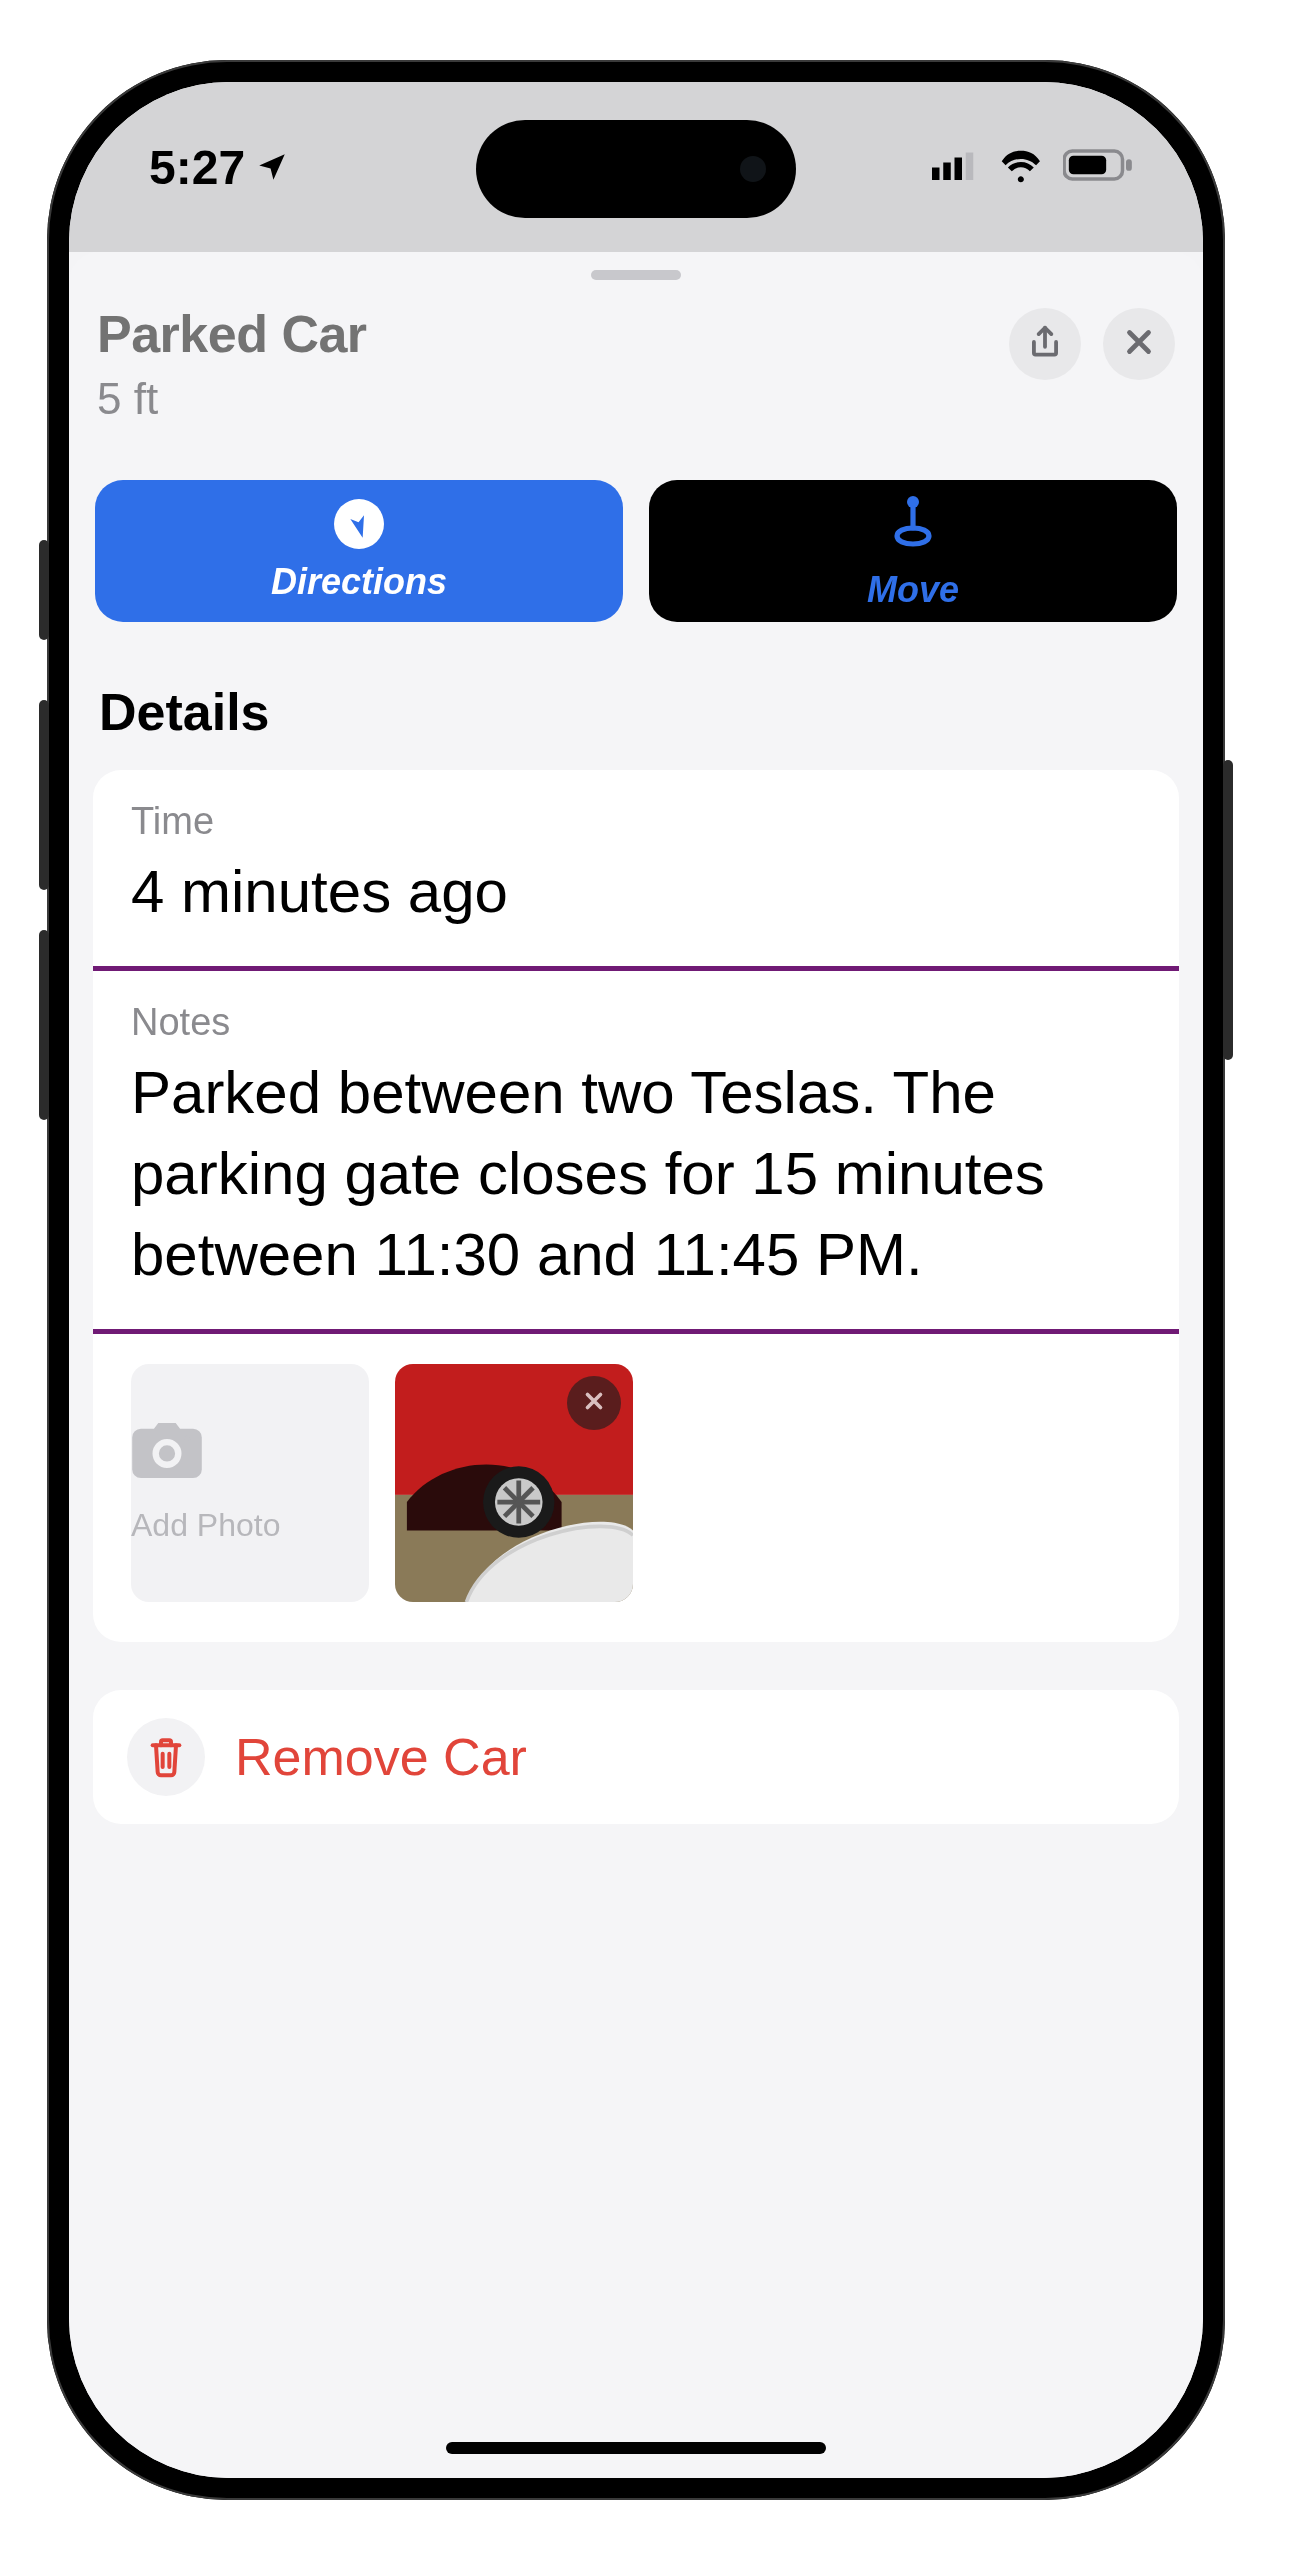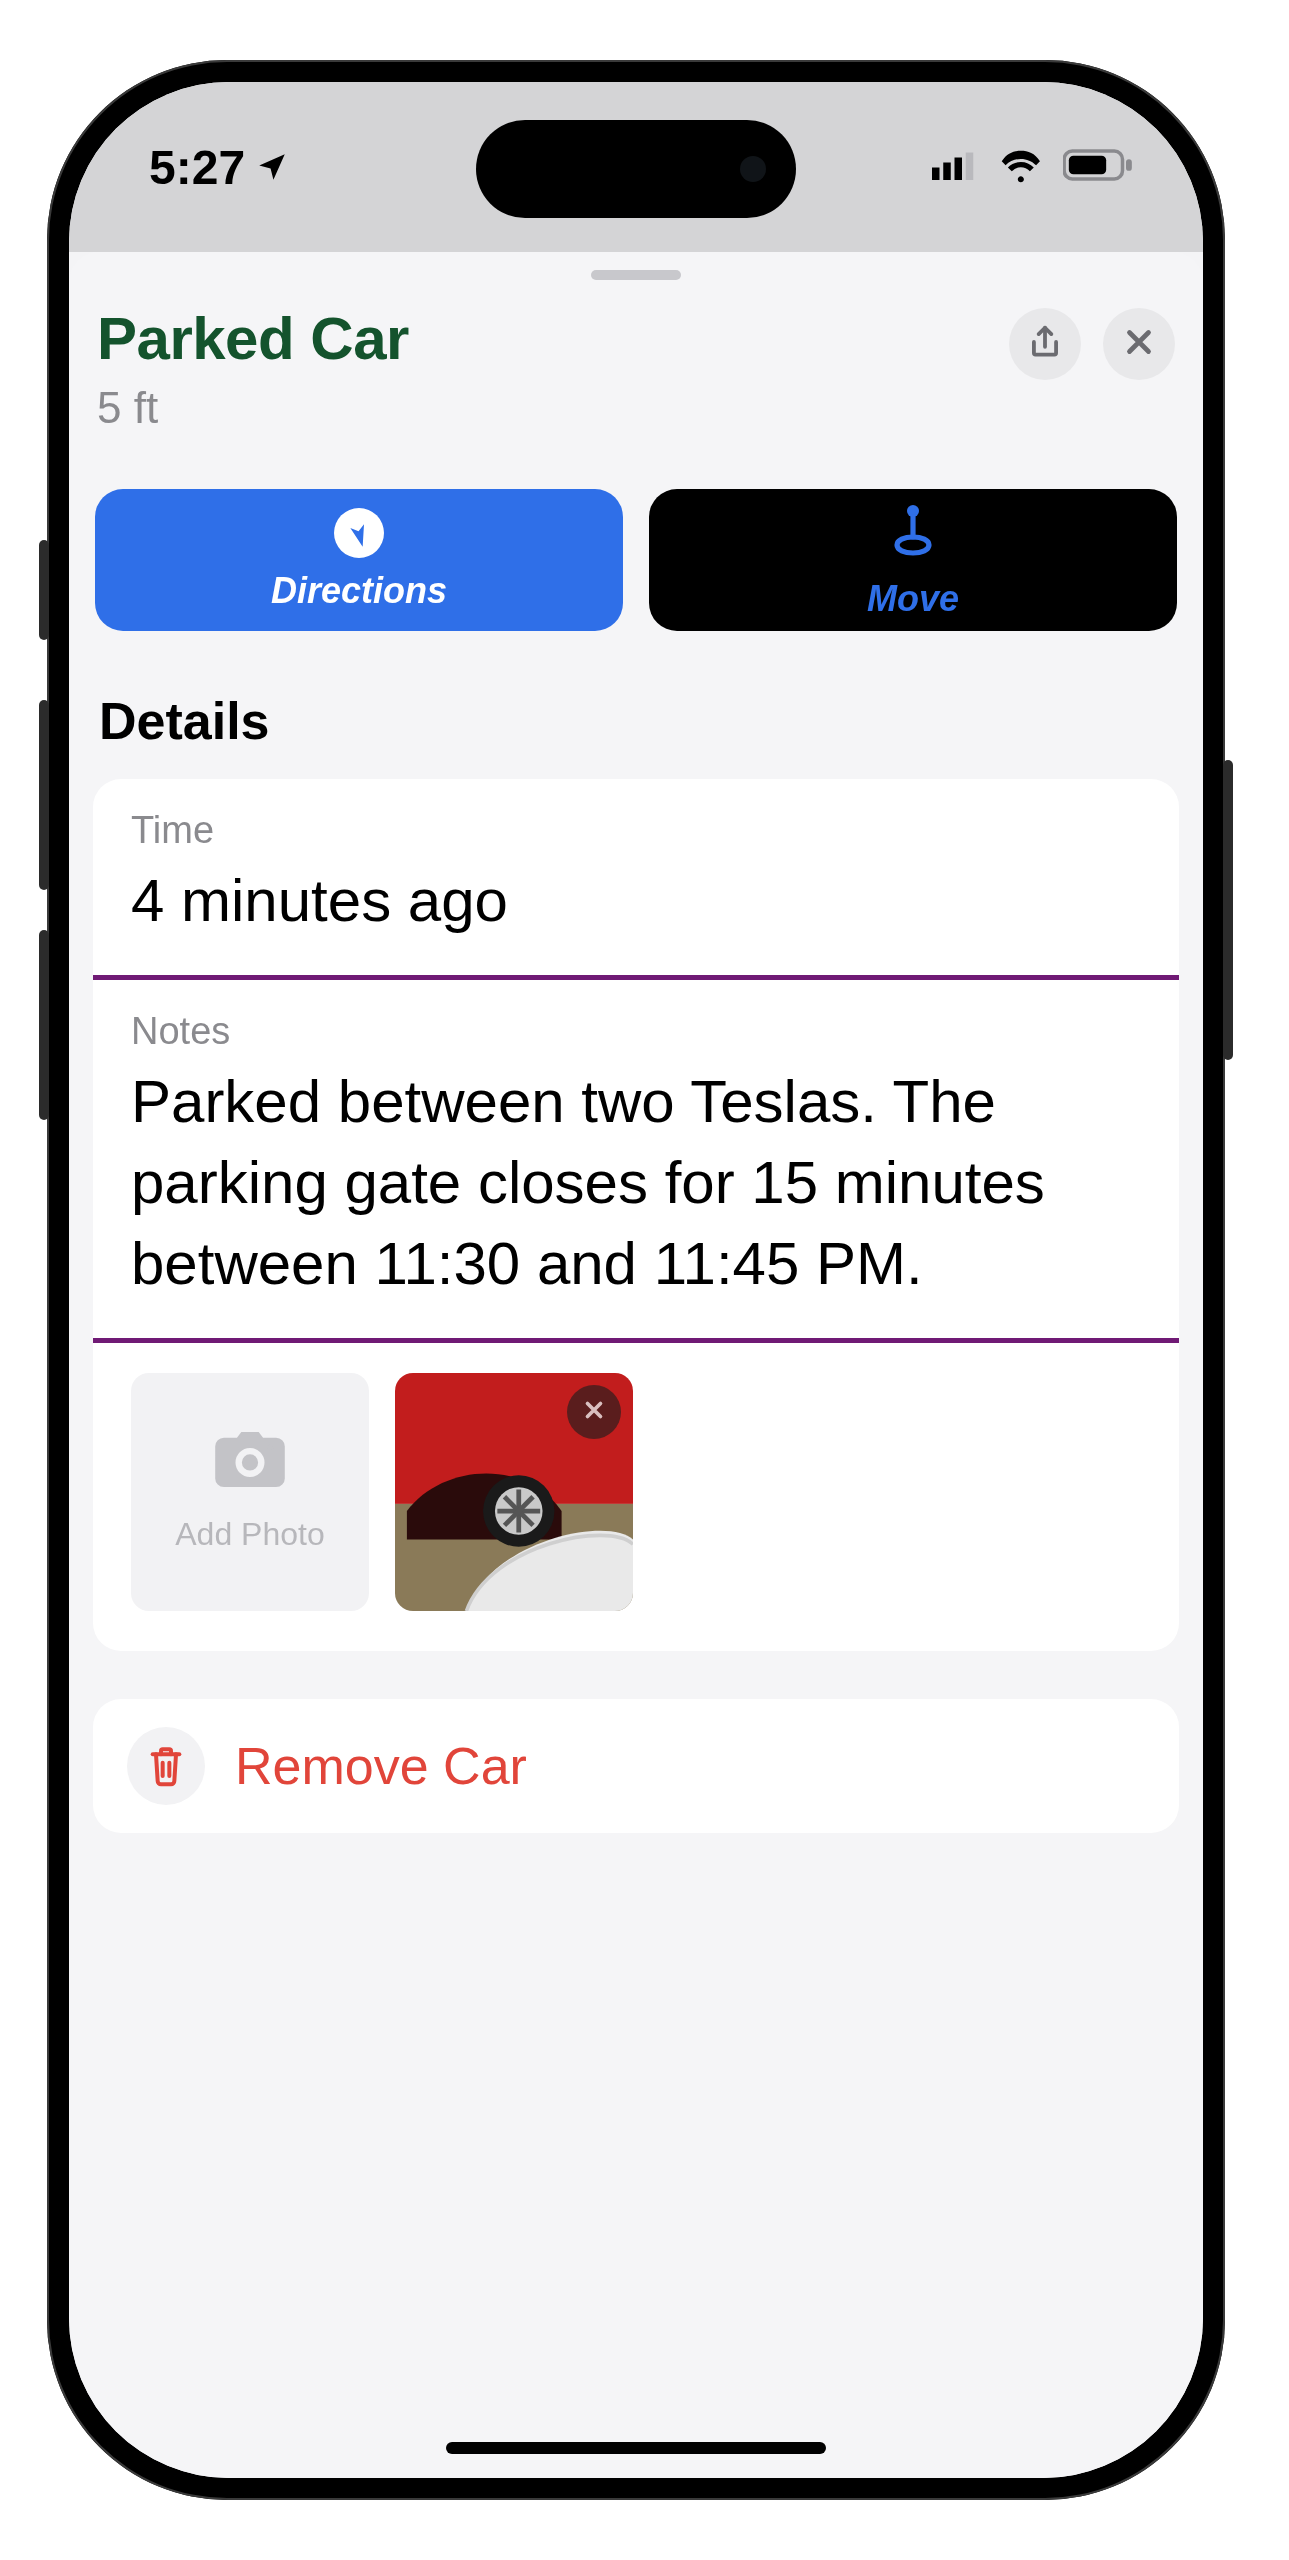--- a/index.html
+++ b/index.html
@@ -107,24 +107,24 @@
     margin: 0 auto 18px auto;
   }
   .sheet-header {
     display: flex;
     align-items: flex-start;
     justify-content: space-between;
     padding: 6px 4px 0 4px;
   }
   .title-block { }
   .page-title {
-    font-size: 60px;
+    font-size: 52px;
     font-weight: 800;
     letter-spacing: -0.5px;
-    color: #14532d;
+    color: #737373;
   }
   .subtitle {
     font-size: 44px;
     color: #8a8a8e;
     margin-top: 10px;
     font-weight: 400;
   }
   .header-actions {
     display: flex;
     gap: 22px;
@@ -203,21 +203,21 @@
     gap: 26px;
   }
   .photo-tile {
     width: 238px; height: 238px;
     border-radius: 18px;
     position: relative;
   }
   .add-photo {
     background: #f2f2f4;
     display:flex; flex-direction:column;
-    align-items:center; justify-content:center;
+    justify-content:center;
     gap:22px;
     color:#b7b7bb;
   }
   .add-photo svg { width: 72px; height: 58px; }
   .add-photo-label { font-size: 32px; color:#b7b7bb; }
   .thumb {
     overflow:hidden;
     display:flex; align-items:center; justify-content:center;
   }
   .thumb .remove {

